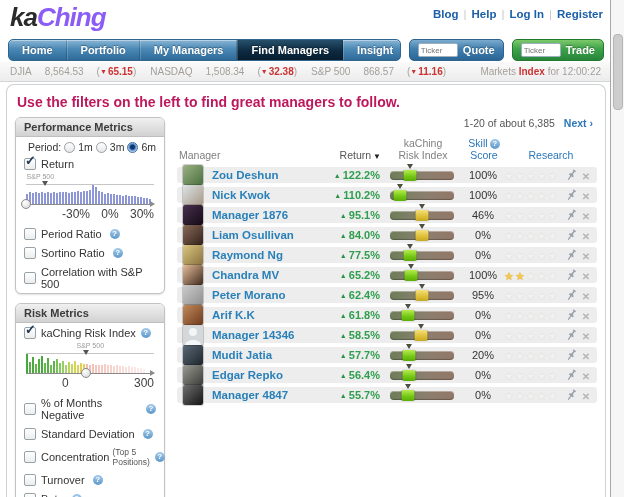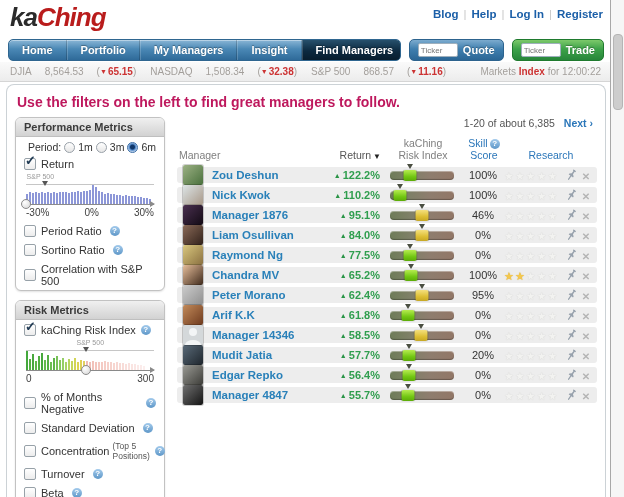--- a/index.html
+++ b/index.html
@@ -3,21 +3,21 @@
 <meta charset="utf-8">
 <style>
   html,body{margin:0;padding:0;}
   body{width:624px;height:497px;overflow:hidden;position:relative;background:#fff;
        font-family:"Liberation Sans",sans-serif;-webkit-font-smoothing:antialiased;}
   a{cursor:pointer;}
 
   
   .topbar{position:absolute;top:0;left:0;right:13px;height:38px;background:#fff;}
   .logo{position:absolute;top:2px;left:10px;font-size:26px;font-weight:bold;font-style:italic;letter-spacing:-1px;}
-  .logo .ka{color:#2b2b2b;} .logo .ching{color:#b91c1c;}
+  .logo .ka{color:#2b2b2b;} .logo .ching{color:#8b5cf6;}
   .toplinks{position:absolute;top:8px;right:8px;display:flex;list-style:none;margin:0;padding:0;
             font-size:11.5px;font-weight:bold;color:#1b5fa8;}
   .toplinks li{color:#1b5fa8;}
   .toplinks li + li::before{content:"|";color:#c9c9c9;margin:0 5px;font-weight:normal;}
 
   
   .navrow{position:absolute;top:39px;left:8px;right:20px;height:22px;display:flex;align-items:center;}
   .mainnav{display:flex;border-radius:5px;overflow:hidden;border:1px solid #2f6690;
            background:linear-gradient(#8ab6d6,#4a88b5 45%,#2f6a99);box-shadow:inset 0 1px 0 rgba(255,255,255,.4);}
   .navitem{padding:0 13px;line-height:20px;font-size:11px;font-weight:bold;color:#fff;
@@ -79,21 +79,21 @@
             border-top:5px solid #555;transform:translateX(-50%);z-index:2;}
   .hist{display:flex;align-items:flex-end;gap:1px;height:20px;margin-top:2px;
         border-bottom:1px solid #8a8a8a;position:relative;}
   .hist i{width:2px;display:block;flex:none;}
   .track{position:absolute;top:0;left:0;right:0;border-top:1px solid #c6c6c6;}
   .hist::after{content:"";position:absolute;right:-4px;bottom:-3px;
                border:3px solid transparent;border-left:5px solid #8a8a8a;}
   .handle{position:absolute;bottom:-5px;width:8px;height:8px;border-radius:50%;z-index:3;
           background:radial-gradient(circle at 35% 30%,#fff,#d5d5d5);border:1px solid #8a8a8a;
           transform:translateX(-50%);}
-  .axis{display:flex;justify-content:space-between;font-size:10px;color:#3f3f3f;margin-top:2px;}
+  .axis{display:flex;justify-content:space-between;font-size:12px;color:#3f3f3f;margin-top:2px;margin-left:36px;}
 
   
   .results{flex:1;min-width:0;margin-left:12px;padding-top:2px;}
   .pagination{text-align:right;font-size:10.5px;color:#555;margin:0 4px 8px 0;}
   .pagination .next{color:#2a76b9;font-weight:bold;margin-left:6px;text-decoration:none;}
   .thead{display:flex;align-items:flex-end;font-size:10.5px;color:#808080;margin:0 0 6px;}
   .h-man{flex:1;padding-left:2px;}
   .h-ret{width:58px;text-align:right;color:#555;white-space:nowrap;}
   .sort-icon::after{content:"▼";font-size:8px;color:#222;margin-left:2px;}
   .h-risk{width:64px;margin:0 8px 0 10px;text-align:center;line-height:1.15;}
@@ -164,23 +164,23 @@
 
 <div class="navrow">
   <nav class="mainnav">
 
       <a class="navitem" data-active="false">Home</a>
 
       <a class="navitem" data-active="false">Portfolio</a>
 
       <a class="navitem" data-active="false">My Managers</a>
 
+      <a class="navitem" data-active="true">Find Managers</a>
+
       <a class="navitem" data-active="false">Insight</a>
-
-      <a class="navitem" data-active="true">Find Managers</a>
 
   </nav>
   <div class="widget quotebox">
     <input placeholder="Ticker" style="">
     <span class="wlabel">Quote</span>
   </div>
   <div class="widget tradebox">
     <input placeholder="Ticker" style="">
     <span class="wlabel">Trade</span>
   </div>

